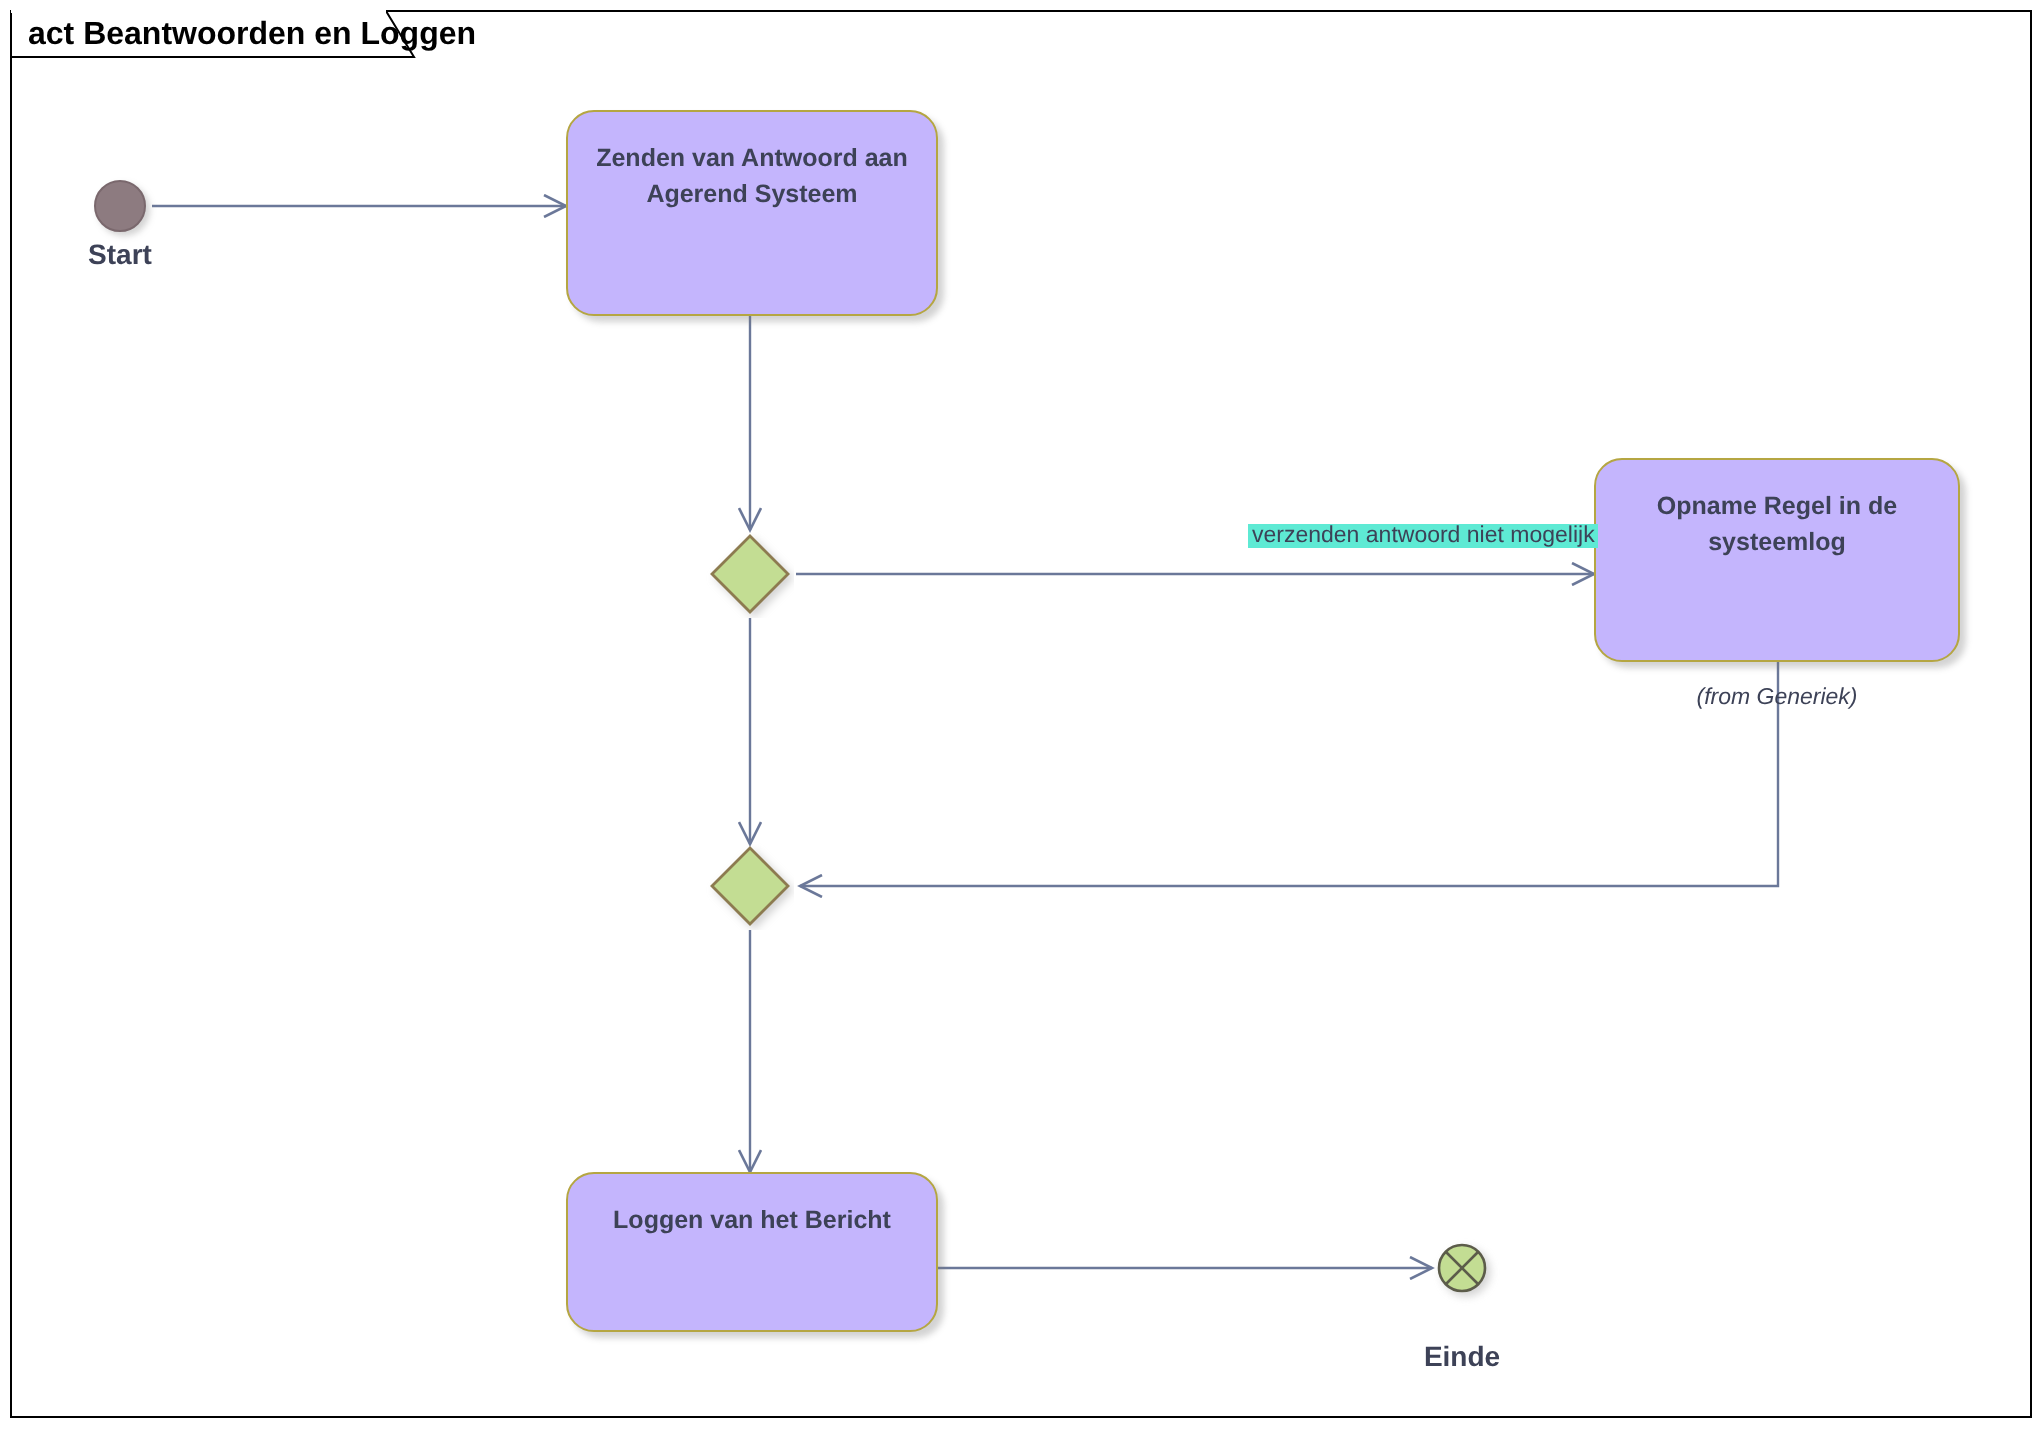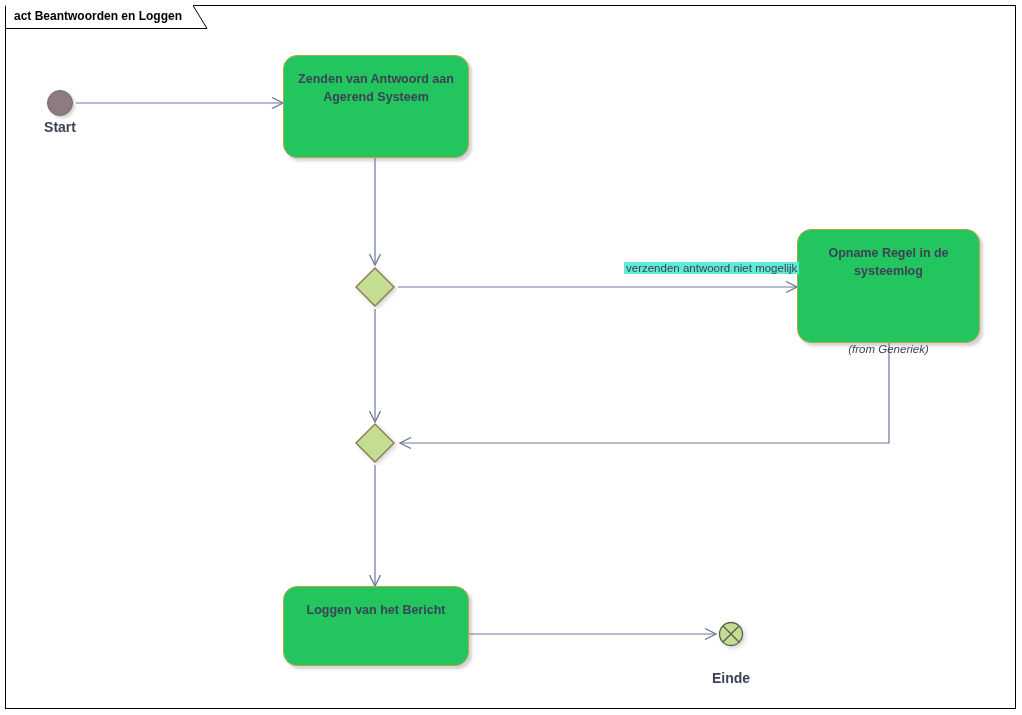--- a/index.html
+++ b/index.html
@@ -30,21 +30,21 @@
     width: 1011px;
     height: 704px;
     border: 1px solid #000000;
     box-sizing: border-box;
     background: transparent;
   }
   .frame-tab-label {
     position: absolute;
     left: 14px;
     top: 9px;
-    font-size: 12px;
+    font-size: 16px;
     font-weight: bold;
     color: #000000;
     white-space: nowrap;
     z-index: 7;
   }
   .frame-tab-svg {
     position: absolute;
     left: 5px;
     top: 5px;
     z-index: 6;
@@ -58,21 +58,21 @@
     width: 1022px;
     height: 715px;
     z-index: 1;
     pointer-events: none;
   }
 
   
   .action {
     position: absolute;
     box-sizing: border-box;
-    background: #22c55e;
+    background: #c4b5fd;
     border: 1px solid #b5a642;
     border-radius: 14px;
     box-shadow: 3px 3px 3px rgba(120,120,120,0.33);
     z-index: 3;
   }
   .action-label {
     position: absolute;
     left: 0;
     right: 0;
     top: 14px;
@@ -188,21 +188,21 @@
   <div class="action" style="left:283px; top:55px; width:186px; height:103px;">
     <div class="action-label">Zenden van Antwoord aan Agerend Systeem</div>
   </div>
 
   <div class="decision" style="left:353px; top:265px;">
     <svg width="44" height="44" viewBox="0 0 44 44">
       <path d="M 22 3 L 41 22 L 22 41 L 3 22 Z" fill="#c3dd93" stroke="#8d7b50" stroke-width="1.4" style="filter: drop-shadow(2px 2px 2px rgba(130,130,130,0.35));"></path>
     </svg>
   </div>
 
-  <div class="action" style="left:797px; top:229px; width:183px; height:114px;">
+  <div class="action" style="left:797px; top:229px; width:183px; height:102px;">
     <div class="action-label">Opname Regel in de systeemlog</div>
   </div>
   <div class="from-note" style="left:797px; top:343px; width:183px;">(from Generiek)</div>
 
   <div class="decision" style="left:353px; top:421px;">
     <svg width="44" height="44" viewBox="0 0 44 44">
       <path d="M 22 3 L 41 22 L 22 41 L 3 22 Z" fill="#c3dd93" stroke="#8d7b50" stroke-width="1.4" style="filter: drop-shadow(2px 2px 2px rgba(130,130,130,0.35));"></path>
     </svg>
   </div>
 

